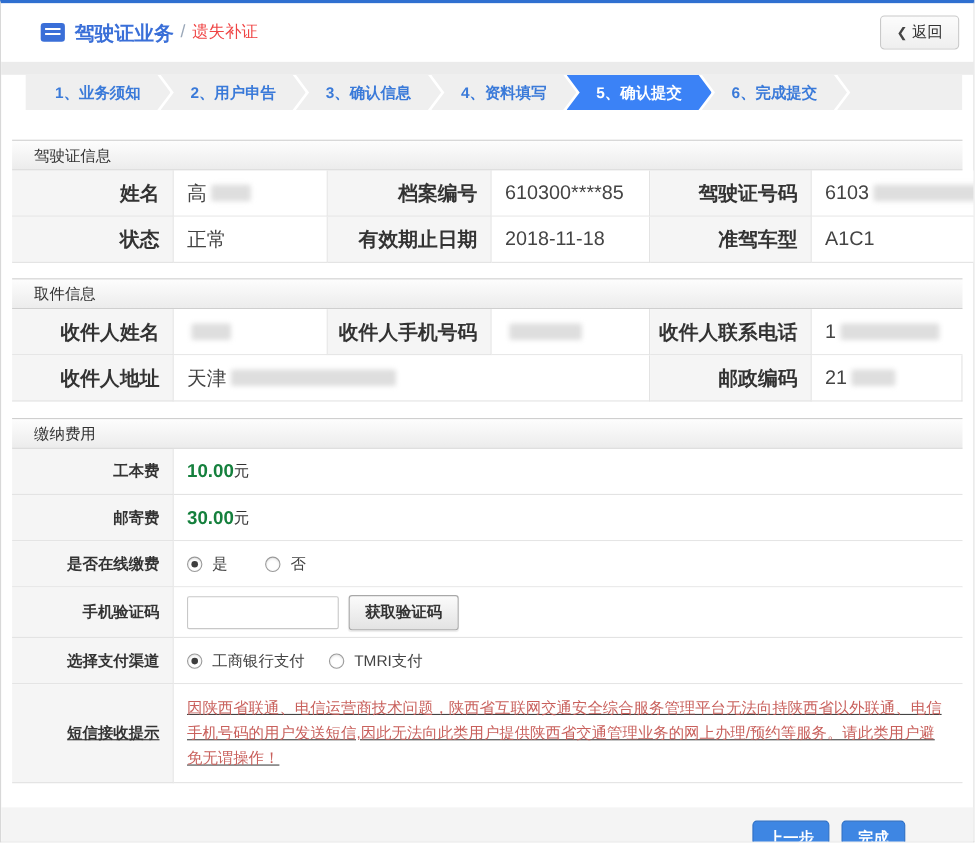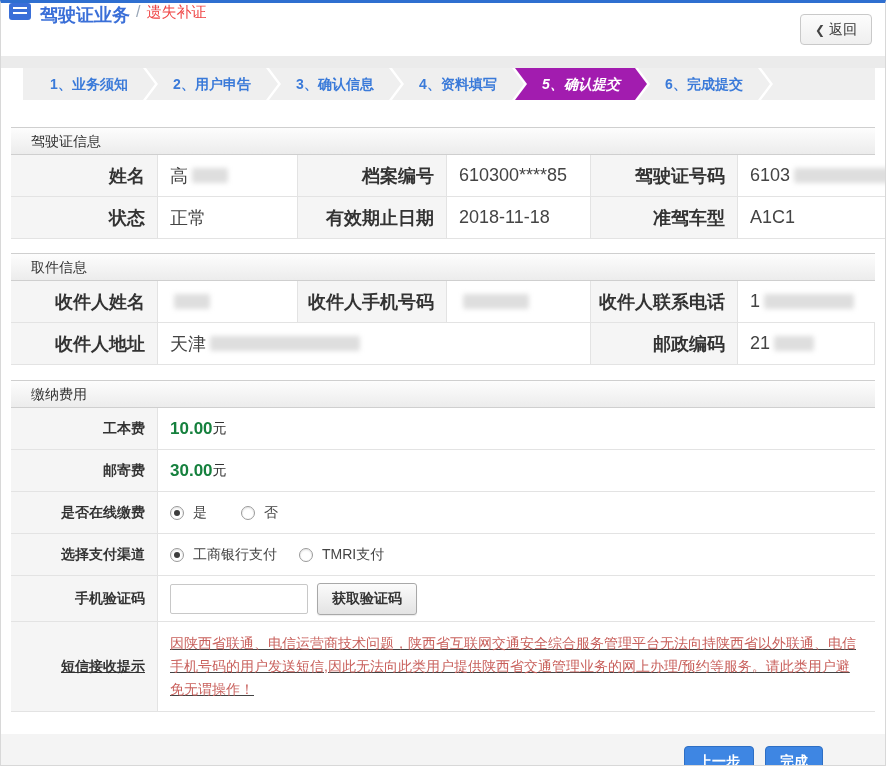--- a/index.html
+++ b/index.html
@@ -1,40 +1,40 @@
 <!DOCTYPE html>
 <html><head>
 <meta charset="utf-8">
 <style>
   * { margin:0; padding:0; box-sizing:border-box; }
   html,body { background:#fff; }
   body { font-family:"Liberation Sans","DejaVu Sans",sans-serif; width:886px; }
   .page { width:886px; height:766px; border:1px solid #d8d8d8; border-top:3px solid #2f6fd0; overflow:hidden; background:#fff; }
 
   
-  .topbar { height:53px; position:relative; display:flex; padding-left:8px; background:#fff; }
+  .topbar { height:53px; position:relative; display:flex; align-items:center; padding-left:36px; background:#fff; }
   .title-icon { width:22px; height:17px; background:#3a6fd8; border-radius:3px; margin-right:9px; position:relative; flex:0 0 auto; }
   .title-icon::before { content:""; position:absolute; left:4px; top:4px; width:14px; height:9px;
       background:repeating-linear-gradient(#fff 0 2px, transparent 2px 5px); }
   .page-title { color:#3a6fd8; font-size:18px; font-weight:bold; }
   .crumb-sep { color:#9aa7b8; font-size:16px; margin:0 6px; }
   .crumb-sub { color:#ef4444; font-size:15px; }
   .back-btn { position:absolute; right:13px; top:11px; height:31px; padding:0 14px; background:linear-gradient(#fcfcfc,#efefef);
       border:1px solid #c9c9c9; border-radius:4px; font-size:14px; color:#333; cursor:pointer; display:flex; align-items:center; gap:4px; }
   .back-chevron { font-size:12px; color:#444; }
 
   .gap-strip { height:12px; background:#ebebeb; }
 
   
   .steps-wrap { height:32px; margin:0 10px 0 10px; }
   .steps { display:flex; height:32px; }
   .step { width:132px; background:#efefef; color:#3a7ad9; font-size:14px; font-weight:bold; text-align:center;
       line-height:32px; margin-left:-9px; clip-path:polygon(0 0, calc(100% - 12px) 0, 100% 50%, calc(100% - 12px) 100%, 0 100%, 12px 50%); }
   .step.first { margin-left:12px; clip-path:polygon(0 0, calc(100% - 12px) 0, 100% 50%, calc(100% - 12px) 100%, 0 100%); }
-  .step.active { background:#a21caf; color:#fff;font-style:italic; }
+  .step.active { background:#3b82f6; color:#fff; }
   .step-filler { flex:1; background:#efefef; margin-left:-9px; clip-path:polygon(0 0, 100% 0, 100% 100%, 0 100%, 12px 50%); }
 
   .spacer27 { height:27px; }
   .spacer14 { height:14px; }
   .spacer15 { height:15px; }
 
   
   .section { margin:0 10px; }
   .sec-header { height:28px; line-height:26px; background:linear-gradient(#fdfdfd,#ececec);
       border-top:1px solid #cfcfcf; border-bottom:1px solid #cfcfcf; padding-left:20px; font-size:14px; font-weight:normal; color:#333; }
@@ -203,41 +203,41 @@
             <span class="radio-label">是</span>
           </span>
           <span class="radio-opt">
             <span class="radio-circle"></span>
             <span class="radio-label">否</span>
           </span>
         </div>
       </div>
     </div>
 
+    <div class="prow h46">
+      <div class="cell-label">手机验证码</div>
+      <div class="cell-value">
+        <input class="code-input" type="text" value="" style="">
+        <button class="code-btn">获取验证码</button>
+      </div>
+    </div>
+
     <div class="prow">
       <div class="cell-label">选择支付渠道</div>
       <div class="cell-value">
         <div class="radio-group" style="gap:22px;">
           <span class="radio-opt checked">
             <span class="radio-circle"></span>
             <span class="radio-label">工商银行支付</span>
           </span>
           <span class="radio-opt">
             <span class="radio-circle"></span>
             <span class="radio-label">TMRI支付</span>
           </span>
         </div>
-      </div>
-    </div>
-
-    <div class="prow h46">
-      <div class="cell-label">手机验证码</div>
-      <div class="cell-value">
-        <input class="code-input" type="text" value="" style="">
-        <button class="code-btn">获取验证码</button>
       </div>
     </div>
 
     <div class="prow h66">
       <div class="cell-label">短信接收提示</div>
       <div class="cell-value notice-cell">
         <span class="notice-text">因陕西省联通、电信运营商技术问题，陕西省互联网交通安全综合服务管理平台无法向持陕西省以外联通、电信手机号码的用户发送短信,因此无法向此类用户提供陕西省交通管理业务的网上办理/预约等服务。请此类用户避免无谓操作！</span>
       </div>
     </div>
   </div>

